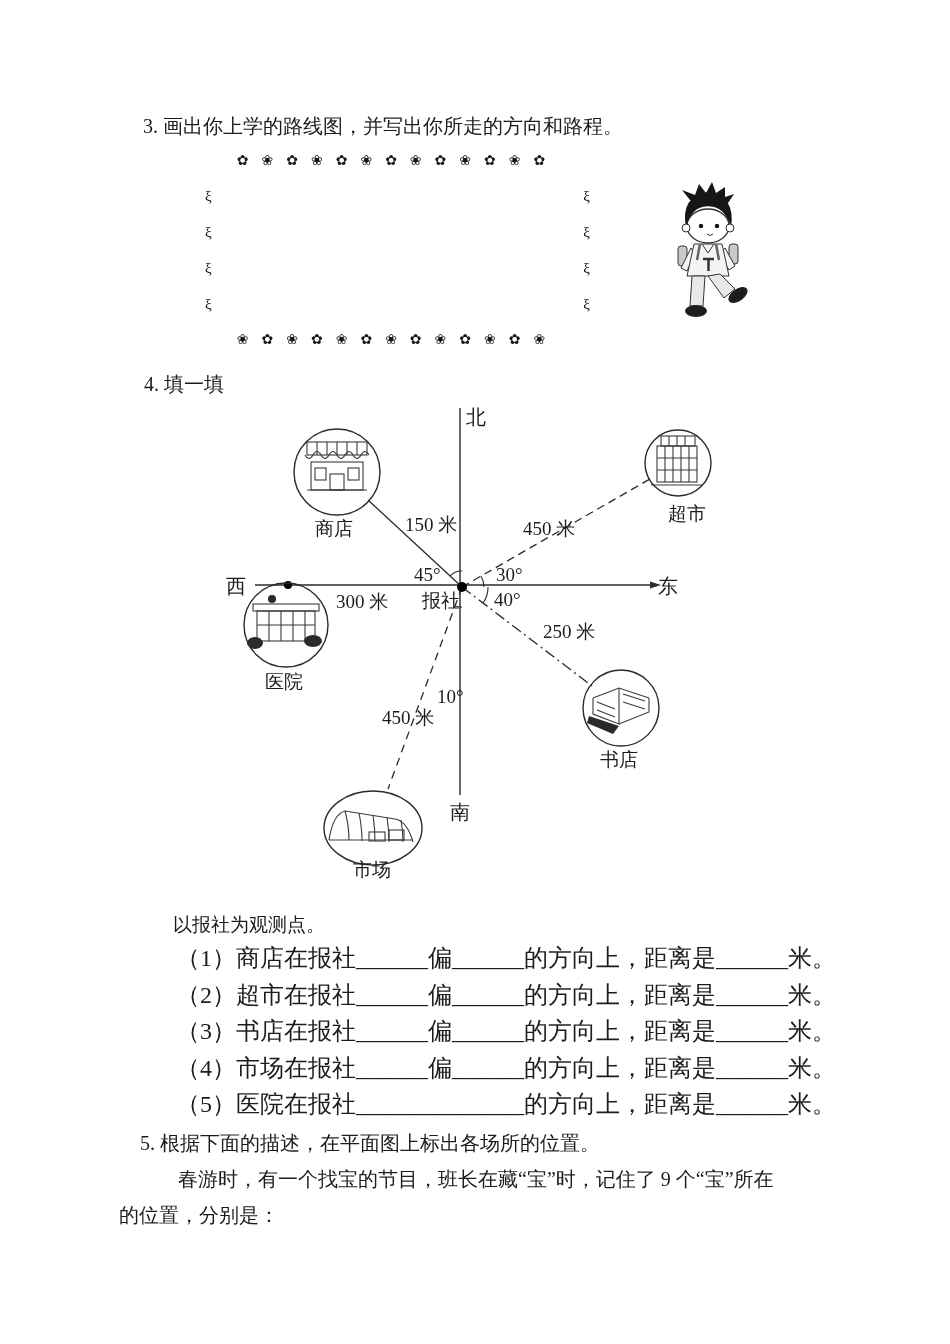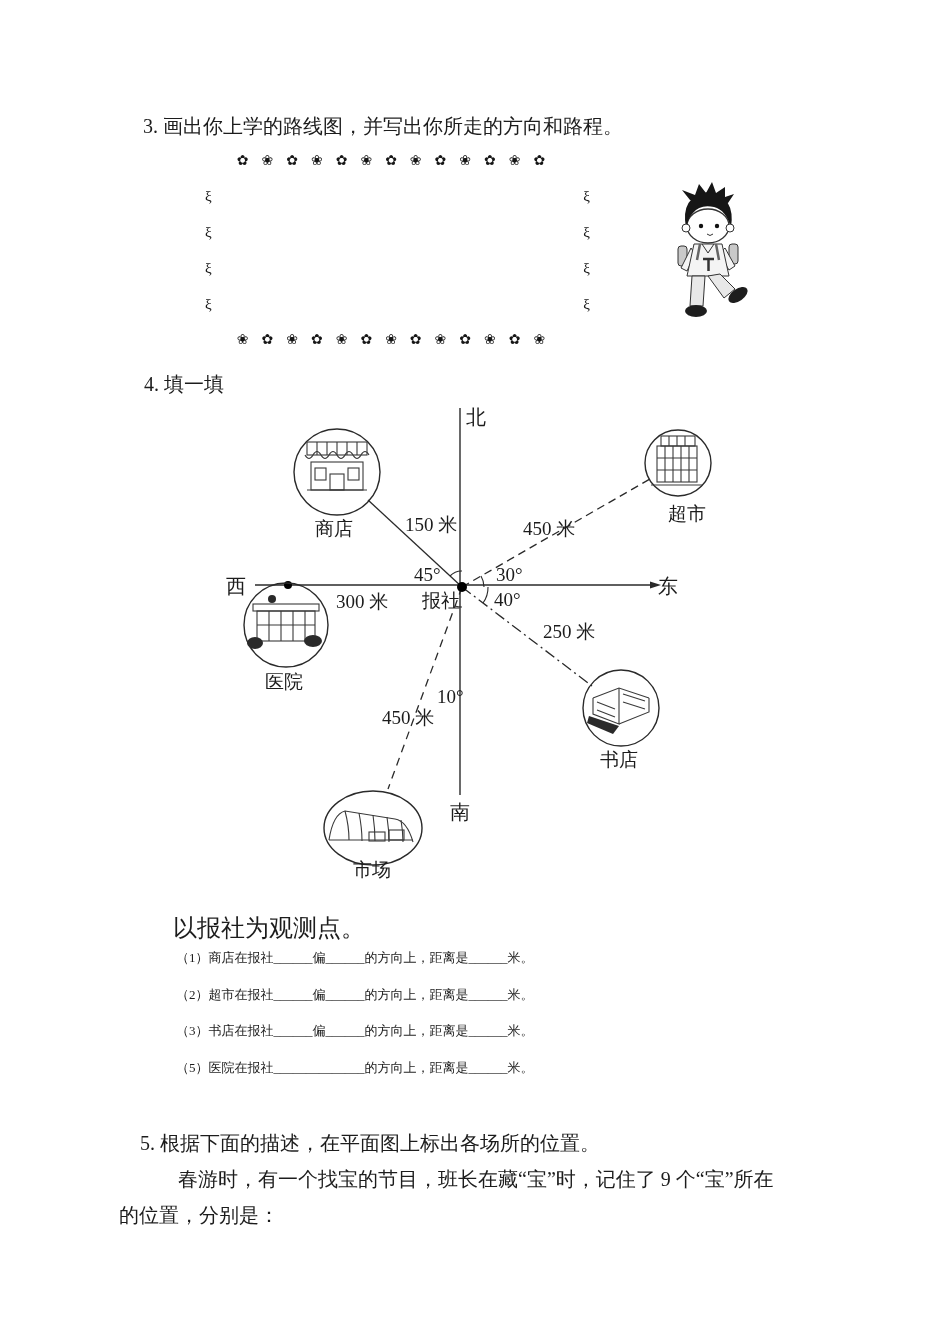--- a/index.html
+++ b/index.html
@@ -4,22 +4,22 @@
 <style>
   html,body{margin:0;padding:0;}
   body{
     width:950px;height:1344px;position:relative;
     background:#ffffff;color:#1c1c1c;
     font-family:"Liberation Serif", serif;
     overflow:hidden;
   }
   .abs{position:absolute;}
   .qline{font-size:20px;white-space:nowrap;}
-  .textline{font-size:24px;white-space:nowrap;}
-  .fill-item{font-size:13px;line-height:36.6px;white-space:nowrap;}
+  .textline{font-size:19px;white-space:nowrap;}
+  .fill-item{font-size:24px;line-height:36.6px;white-space:nowrap;}
   
   .decor-box{left:207px;top:156px;width:381px;height:188px;}
   .decor-h{position:absolute;left:0;right:0;text-align:center;
     font-size:14px;letter-spacing:13px;white-space:nowrap;overflow:hidden;color:#161616;}
   .decor-top{top:-4px;}
   .decor-bottom{bottom:-4px;}
   .decor-v{position:absolute;top:22px;font-size:15px;line-height:36px;
     white-space:pre-line;color:#161616;}
   .decor-left{left:-2px;}
   .decor-right{right:-2px;}
@@ -167,18 +167,19 @@
   <text class="lbl" x="172" y="329">450 米</text>
   <text class="lbl" x="227" y="308">10°</text>
 </svg>
 
 <div class="abs textline" style="left:173px;top:912px;">以报社为观测点。</div>
 
 <div class="abs" style="left:176px;top:940px;">
   <div class="fill-item">（1）商店在报社______偏______的方向上，距离是______米。</div>
   <div class="fill-item">（2）超市在报社______偏______的方向上，距离是______米。</div>
   <div class="fill-item">（3）书店在报社______偏______的方向上，距离是______米。</div>
+  <div class="fill-item">（4）市场在报社______偏______的方向上，距离是______米。</div>
   <div class="fill-item">（5）医院在报社______________的方向上，距离是______米。</div>
 </div>
 
 <div class="abs qline" style="left:140px;top:1130px;">5. 根据下面的描述，在平面图上标出各场所的位置。</div>
 <div class="abs qline" style="left:178px;top:1166px;">春游时，有一个找宝的节目，班长在藏“宝”时，记住了 9 个“宝”所在</div>
 <div class="abs qline" style="left:101px;top:1202px;margin-left:18px;">的位置，分别是：</div>
 
 </body></html>

